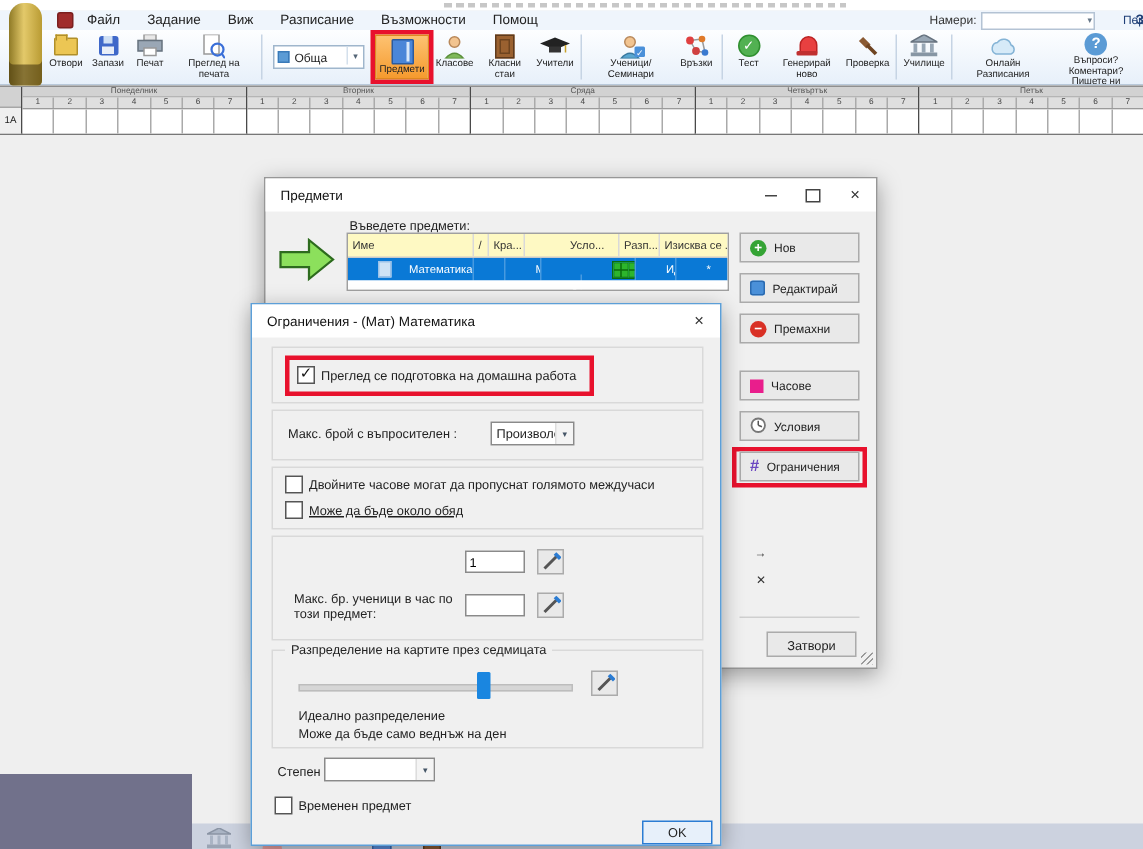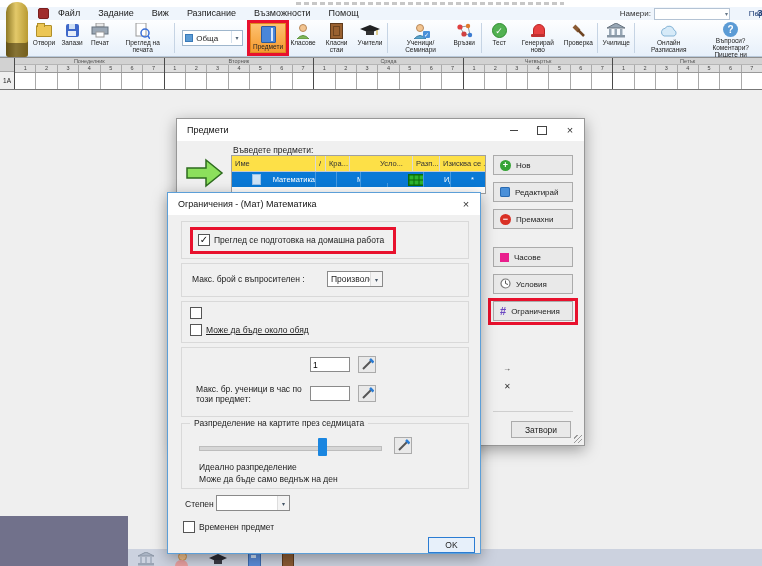--- a/index.html
+++ b/index.html
@@ -98,21 +98,21 @@
   .dlg-controls{position:absolute;right:0;top:0;height:22px;display:flex;}
   .dlg-cbtn{width:28px;height:22px;display:flex;align-items:center;justify-content:center;color:#444;}
   .minbar{width:8px;height:1px;background:#444;}
   .maxbox{width:8px;height:7px;border:1px solid #444;}
   .xglyph{font-size:11px;line-height:11px;color:#333;}
   
   #subjectsDialog{left:176px;top:118px;width:409px;height:328px;border:1px solid #979797;}
   .prompt{position:absolute;left:56px;top:26px;font-size:8.5px;color:#222;}
   .greenarrow{position:absolute;left:8px;top:38px;}
   .subtable{position:absolute;left:54px;top:36px;width:253px;overflow:hidden;border:1px solid #a0a0a0;background:#fff;}
-  .thead{display:flex;height:15px;background:#fde047;border-bottom:1px solid #c9c9c9;}
+  .thead{display:flex;height:15px;background:#fef9c3;border-bottom:1px solid #c9c9c9;}
   .thead .hc{font-size:7.5px;line-height:15px;color:#333;border-right:1px solid #d9d9d9;padding-left:3px;
     white-space:nowrap;overflow:hidden;box-sizing:border-box;flex:none;}
   .trow{display:flex;height:15px;background:#0a79d6;color:#fff;align-items:center;}
   .trow .tc{font-size:7.5px;border-right:1px solid rgba(255,255,255,.25);padding-left:20px;white-space:nowrap;
     overflow:hidden;box-sizing:border-box;flex:none;height:100%;display:flex;align-items:center;justify-content:space-between;}
   .c0{width:84px;} .c1{width:10px;} .c2{width:24px;} .c3{width:27px;margin-top:22px;} .c4{width:36px;} .c5{width:27px;} .c6{width:46px;}
   .rowbook{width:7px;height:9px;background:#cfe3f5;border:1px solid #9cc2e8;margin-right:3px;flex:none;}
   .condgrid{display:grid;grid-template-columns:repeat(6,5px);grid-auto-rows:5px;border:1px solid #0b6b0b;}
   .condgrid i{background:#2db52d;box-shadow:inset 0 0 0 0.5px #0b6b0b;}
   .tablegap{height:6px;background:#fff;}
@@ -124,21 +124,21 @@
   .s-edit{width:10px;height:10px;background:#4a90d9;border-radius:2px;box-shadow:inset 0 0 0 1px #2a6ab0;flex:none;}
   .s-hash{color:#6b46c1;font-weight:bold;font-size:11px;line-height:10px;flex:none;}
   .redbox-side{position:absolute;left:311px;top:179px;width:90px;height:27px;border:3px solid #e8112d;box-sizing:border-box;}
   .tinyglyph{position:absolute;font-size:8px;color:#333;}
   .side-sep{position:absolute;left:316px;top:292px;width:80px;height:1px;background:#cfcfcf;}
   .closebtn{position:absolute;left:334px;top:302px;width:60px;height:17px;background:#e9e9e9;border:1px solid #ababab;
     font-size:8.5px;display:flex;align-items:center;justify-content:center;box-sizing:border-box;}
   .grip{position:absolute;right:2px;bottom:2px;width:8px;height:8px;
     background:repeating-linear-gradient(135deg,transparent 0 2px,#9a9a9a 2px 3px);}
   
-  #constraintsDialog{left:167px;top:192px;width:314px;height:362px;border:1px solid #5c9fd8;z-index:60;}
+  #constraintsDialog{left:167px;top:202px;width:314px;height:362px;border:1px solid #5c9fd8;z-index:60;}
   .grp{position:absolute;left:13px;width:288px;border:1px solid #d9d9d9;box-sizing:border-box;background:#f0f0f0;}
   .redbox-chk{position:absolute;left:8px;top:5px;border:3px solid #e8112d;padding:4px 9px 5px 5px;display:flex;align-items:center;gap:4px;}
   .chk{width:12px;height:12px;background:#fff;border:1px solid #555;box-sizing:border-box;flex:none;
     display:flex;align-items:center;justify-content:center;font-size:10px;color:#111;}
   .chk span{visibility:hidden;margin-top:-2px;}
   .chk.on span{visibility:visible;}
   .cklabel{font-size:8.5px;color:#222;white-space:nowrap;}
   .flabel{font-size:8.5px;color:#222;}
   .combo{height:16px;background:#fff;border:1px solid #8a8a8a;box-sizing:border-box;position:relative;
     font-size:8.5px;display:flex;align-items:center;padding-left:3px;overflow:hidden;}
@@ -602,20 +602,21 @@
       <span style="white-space:nowrap;">Произволен</span>
       <span class="arr">▾</span>
     </div>
   </div>
 
   <div class="grp" style="top:108px;height:42px;">
     <div style="position:absolute;left:8px;top:5px;display:flex;align-items:center;gap:4px;">
       <span class="chk">
           <span>✓</span>
         </span>
+      <span class="cklabel">Двойните часове могат да пропуснат голямото междучаси</span>
     </div>
     <div style="position:absolute;left:8px;top:22px;display:flex;align-items:center;gap:4px;text-decoration:underline;">
       <span class="chk">
           <span>✓</span>
         </span>
       <span class="cklabel">Може да бъде около обяд</span>
     </div>
   </div>
 
   <div class="grp" style="top:154px;height:70px;">

